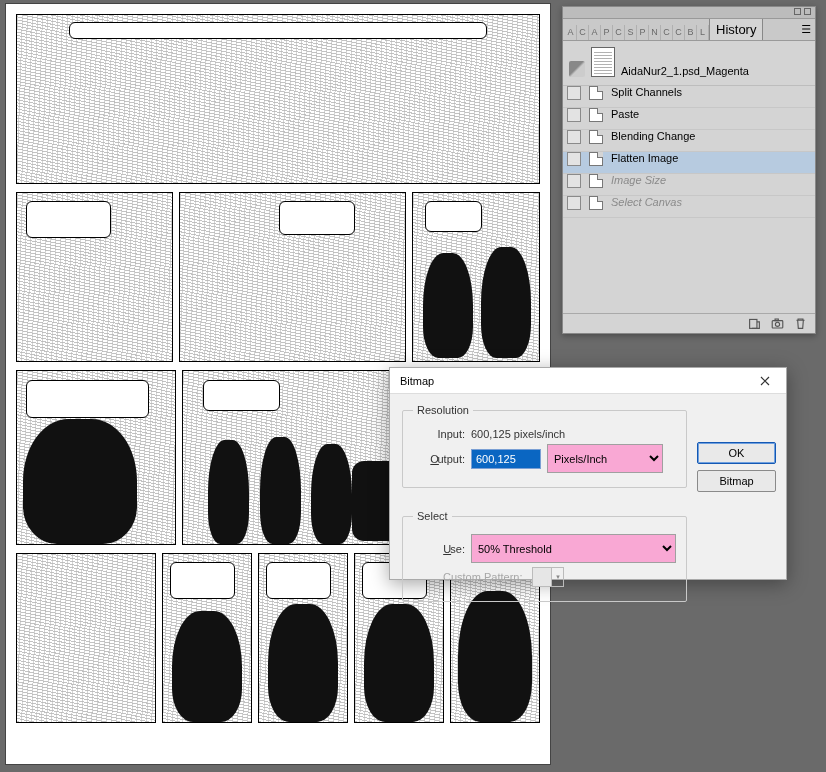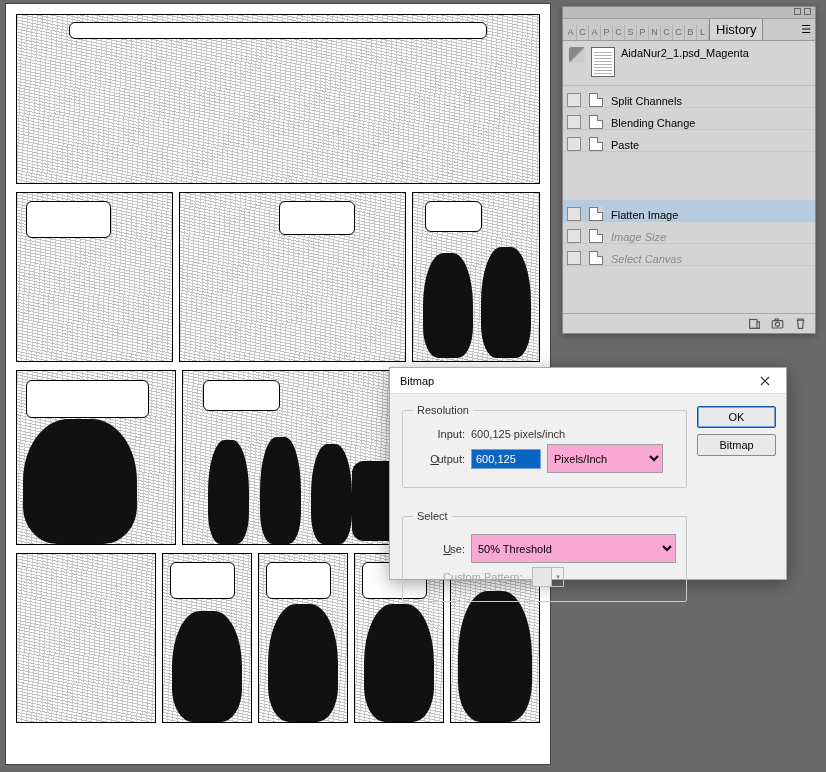--- a/index.html
+++ b/index.html
@@ -32,44 +32,44 @@
   .history-panel {
     position:absolute; left:562px; top:6px; width:254px; height:328px;
     background:#d4d4d4; border:1px solid #888; box-shadow:0 2px 6px rgba(0,0,0,.3);
   }
   .hp-top { height:12px; background:#bcbcbc; border-bottom:1px solid #999; display:flex; justify-content:flex-end; gap:3px; padding:1px 4px; }
   .hp-top span{ width:7px;height:7px;display:inline-block;border:1px solid #666; }
   .hp-tabs { height:22px; background:#c9c9c9; border-bottom:1px solid #9a9a9a; display:flex; align-items:flex-end; padding:0 2px; overflow:hidden;}
   .minitab { padding:2px 2px 3px; font-size:9px; color:#6a6a6a; border-right:1px solid #b0b0b0; min-width:12px; text-align:center;}
   .minitab.active { background:#d4d4d4; border:1px solid #888; border-bottom:none; color:#000; padding:3px 6px; font-size:13px;}
   .hp-tabs .menu-btn{margin-left:auto;align-self:center;padding:2px;}
-  .hp-doc { display:flex; align-items:flex-start; gap:6px; padding:6px 6px 8px; border-bottom:1px solid #bdbdbd; }
+  .hp-doc { display:flex; align-items:flex-end; gap:6px; padding:6px 6px 8px; border-bottom:1px solid #bdbdbd; }
   .hp-thumb { width:24px; height:30px; background:#fff; border:1px solid #666; position:relative;}
   .hp-thumb::after{content:"";position:absolute;inset:2px;background:repeating-linear-gradient(0deg,#222 0 1px,transparent 1px 3px);opacity:.35;}
   .brush-ico{width:16px;height:16px;display:inline-block;background:linear-gradient(135deg,#888 45%,#ccc 55%);border-radius:2px;}
   .hp-list { }
-  .hp-row { display:flex; align-items:flex-end; height:22px; border-bottom:1px solid #c7c7c7; padding:0 4px; gap:8px;}
-  .hp-row.selected{ background:#b7cbe0;margin-top:48px; }
+  .hp-row { display:flex; align-items:flex-start; height:22px; border-bottom:1px solid #c7c7c7; padding:0 4px; gap:8px;}
+  .hp-row.selected{ background:#b7cbe0; }
   .hp-row.dim{ color:#8a8a8a; font-style:italic;}
   .well{ width:14px; height:14px; border:1px solid #8a8a8a; background:#e3e3e3;}
   .page-ico{ width:14px; height:14px; border:1px solid #777; background:#fff; position:relative;}
   .page-ico::after{content:"";position:absolute;right:-1px;top:-1px;width:5px;height:5px;background:#d4d4d4;border-left:1px solid #777;border-bottom:1px solid #777;}
   .hp-foot{position:absolute;left:0;right:0;bottom:0;height:20px;border-top:1px solid #a9a9a9;display:flex;justify-content:flex-end;gap:10px;align-items:center;padding:0 8px;color:#555;}
   .hp-foot svg{width:13px;height:13px;stroke:#555;fill:none;stroke-width:1.4;}
 
   
   .dialog {
     position:absolute; left:389px; top:367px; width:398px; height:213px;
     background:#f0f0f0; border:1px solid #aaa; box-shadow:0 4px 18px rgba(0,0,0,.35);
   }
   .titlebar{height:26px;display:flex;align-items:center;justify-content:space-between;padding:0 4px 0 10px;background:#fff;border-bottom:1px solid #ddd;}
   .titlebar .close{width:34px;height:22px;display:flex;align-items:center;justify-content:center;}
   .dlg-body{position:relative;padding:10px 10px 10px 12px;display:flex;gap:10px;}
   .dlg-left{flex:1;}
-  .dlg-right{width:80px;display:flex;flex-direction:column;gap:6px;padding-top:2px;}
+  .dlg-right{width:80px;display:flex;flex-direction:column;gap:6px;padding-top:2px;margin-top:36px;}
   fieldset{border:1px solid #c9c9c9;border-radius:2px;padding:8px 10px 10px;margin-bottom:22px;}
   legend{padding:0 4px;color:#333;}
   .row{display:flex;align-items:center;gap:6px;margin:4px 0;}
   .lbl{width:52px;text-align:right;color:#333;}
   .u{ text-decoration:underline; display:inline-block; width:0.65em;}
   .val{color:#333;text-align:center;}
   input[type=text]{height:20px;border:1px solid #7a9fd4;padding:0 4px;font:inherit;}
   input.sel{background:#0a66c2;color:#fff;}
   select{height:29px;border:1px solid #a0a0a0;background:#f9a8d4;font:inherit;padding:0 2px;}
   .btn{height:22px;border:1px solid #8a8a8a;background:#e9e9e9;font:inherit;border-radius:2px;cursor:pointer;}
@@ -184,26 +184,26 @@
   </div>
   <div class="hp-list" id="history-list">
       <div class="hp-row">
         <span class="well"></span>
         <span class="page-ico"></span>
         <span>Split Channels</span>
       </div>
       <div class="hp-row">
         <span class="well"></span>
         <span class="page-ico"></span>
+        <span>Paste</span>
+      </div>
+      <div class="hp-row">
+        <span class="well"></span>
+        <span class="page-ico"></span>
         <span>Blending Change</span>
-      </div>
-      <div class="hp-row">
-        <span class="well"></span>
-        <span class="page-ico"></span>
-        <span>Paste</span>
       </div>
       <div class="hp-row selected">
         <span class="well"></span>
         <span class="page-ico"></span>
         <span>Flatten Image</span>
       </div>
       <div class="hp-row dim">
         <span class="well"></span>
         <span class="page-ico"></span>
         <span>Image Size</span>

